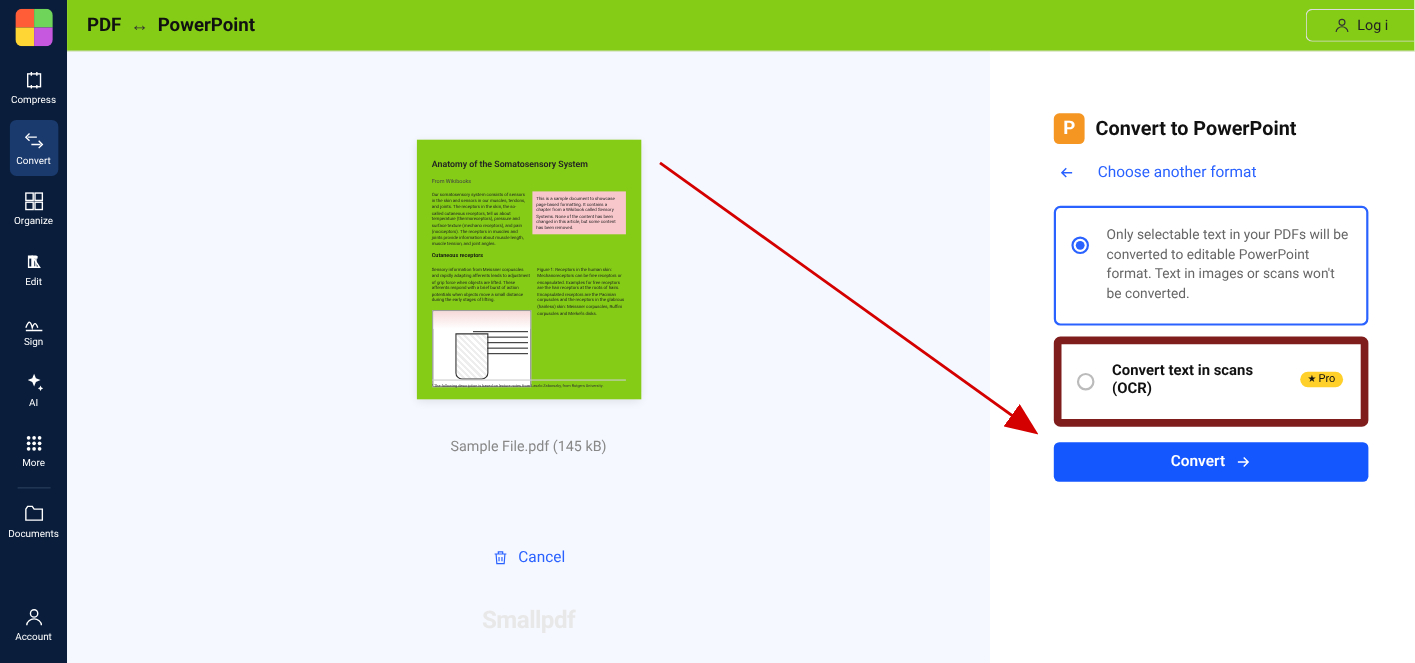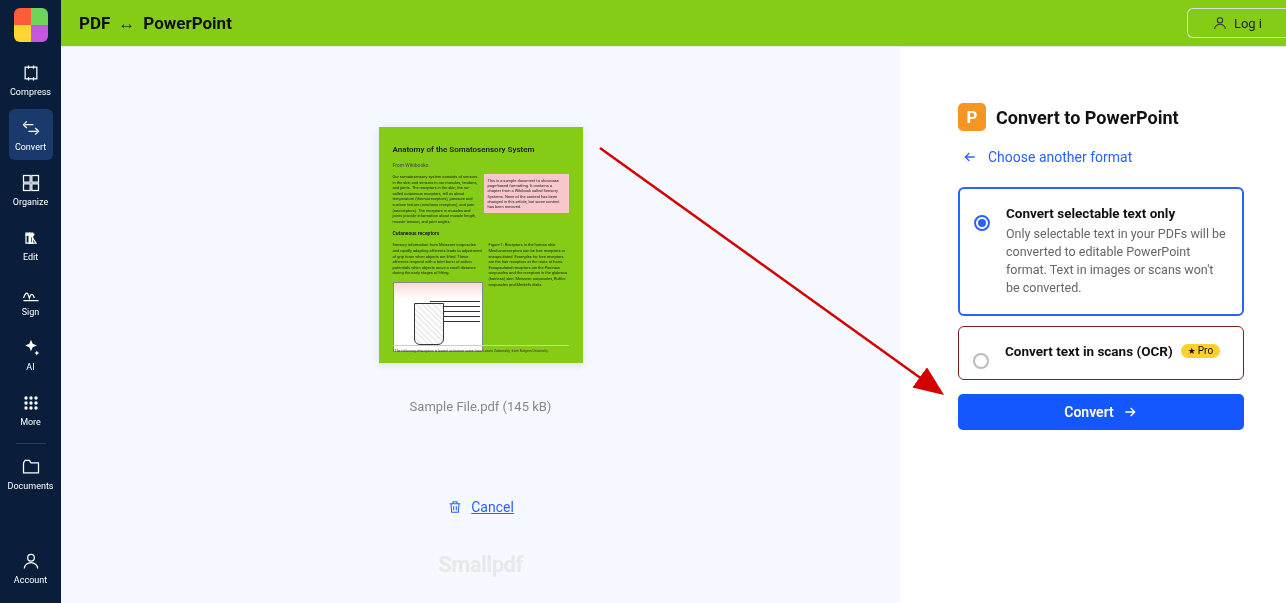--- a/index.html
+++ b/index.html
@@ -31,28 +31,28 @@
 .preview .sh{font-size:5px;font-weight:600;margin-bottom:3px;color:#111}
 .preview .dcol{display:flex;gap:6px;margin-top:6px}
 .diagram{width:90px;height:70px;border:1px solid #888;position:relative;background:#fff}
 .diagram::before{content:'';position:absolute;top:0;left:0;right:0;height:16px;background:linear-gradient(#f7d9d9,#fff)}
 .diagram::after{content:'';position:absolute;left:20px;top:20px;width:28px;height:40px;border:1px solid #333;border-radius:0 0 6px 6px;background:repeating-linear-gradient(45deg,#eee,#eee 2px,#fff 2px,#fff 4px)}
 .dlines{position:absolute;right:2px;top:18px;width:50px}
 .dlines div{height:1px;background:#333;margin-bottom:4px}
 .preview .foot{position:absolute;bottom:10px;left:14px;right:14px;font-size:3.5px;color:#333;border-top:1px solid #ccc;padding-top:3px}
 .filename{margin-top:36px;font-size:13px;color:#888}
 .cancel{margin-top:85px;display:flex;align-items:center;gap:8px;color:#2a62ff;font-size:14px;cursor:pointer}
-.cancel span{text-decoration:underline}
+.cancel span{}
 .watermark{position:absolute;bottom:26px;left:50%;transform:translateX(-50%);font-size:22px;font-weight:700;color:#e8e8e8;letter-spacing:-.5px}
 .rpanel{position:absolute;left:900px;top:47px;right:0;bottom:0;background:#fff;padding:56px 42px 20px 58px}
 .rtitle{display:flex;align-items:center;gap:10px;margin-bottom:18px}
 .picon{width:28px;height:28px;background:#f59522;border-radius:5px;display:flex;align-items:center;justify-content:center;color:#fff;font-weight:700;font-size:17px}
 .rtitle h2{font-size:18px;font-weight:700;color:#111}
-.choose{display:flex;align-items:center;gap:10px;color:#2a62ff;font-size:14px;margin-bottom:22px;cursor:pointer;margin-left:4px}
-.opt{border:1px solid #7f1d1d;border-radius:6px;padding:16px 16px 16px 46px;position:relative;margin-bottom:10px;cursor:pointer}
+.choose{display:flex;align-items:center;gap:20px;color:#2a62ff;font-size:14px;margin-bottom:22px;cursor:pointer;margin-left:4px}
+.opt{border:7px solid #7f1d1d;border-radius:6px;padding:16px 16px 16px 46px;position:relative;margin-bottom:10px;cursor:pointer}
 .opt.sel{border:2px solid #2a62ff}
 .opt .radio{position:absolute;left:14px;top:26px;width:16px;height:16px;border:2px solid #bbb;border-radius:50%}
 .opt.sel .radio{border-color:#2a62ff}
 .opt.sel .radio::after{content:'';position:absolute;left:2px;top:2px;width:8px;height:8px;background:#2a62ff;border-radius:50%}
 .opt h3{font-size:13.5px;font-weight:700;color:#111;margin-bottom:4px;display:flex;align-items:center;gap:8px}
 .opt p{font-size:12.5px;color:#666;line-height:1.45}
 .pro-badge{background:#ffd02a;color:#111;font-size:10px;font-weight:400;padding:1.5px 7px;border-radius:9px;display:inline-flex;align-items:center;gap:2px}
 .pro-badge::before{content:'★';font-size:9px}
 .convert-btn{width:100%;height:36px;background:#1557ff;color:#fff;border:none;border-radius:5px;font-size:14px;font-weight:600;display:flex;align-items:center;justify-content:center;gap:8px;cursor:pointer;margin-top:14px}
 .arrow-annot{position:absolute;left:590px;top:140px;pointer-events:none;z-index:10}
@@ -234,21 +234,20 @@
   </div>
   <div class="choose">
     <svg width="16" height="16" viewBox="0 0 24 24" fill="none" stroke="#2a62ff" stroke-width="2">
         <path d="M19 12H5M11 6l-6 6 6 6"></path>
       </svg>
     <span>Choose another format</span>
   </div>
 
   <div class="opt sel">
     <div class="radio"></div>
-    <h3>Convert selectable text only</h3>
     <p>Only selectable text in your PDFs will be converted to editable PowerPoint format. Text in images or scans won't be converted.</p>
   </div>
 
   <div class="opt">
     <div class="radio"></div>
     <h3>
       <span>Convert text in scans (OCR)</span>
       <span class="pro-badge">Pro</span>
     </h3>
   </div>

